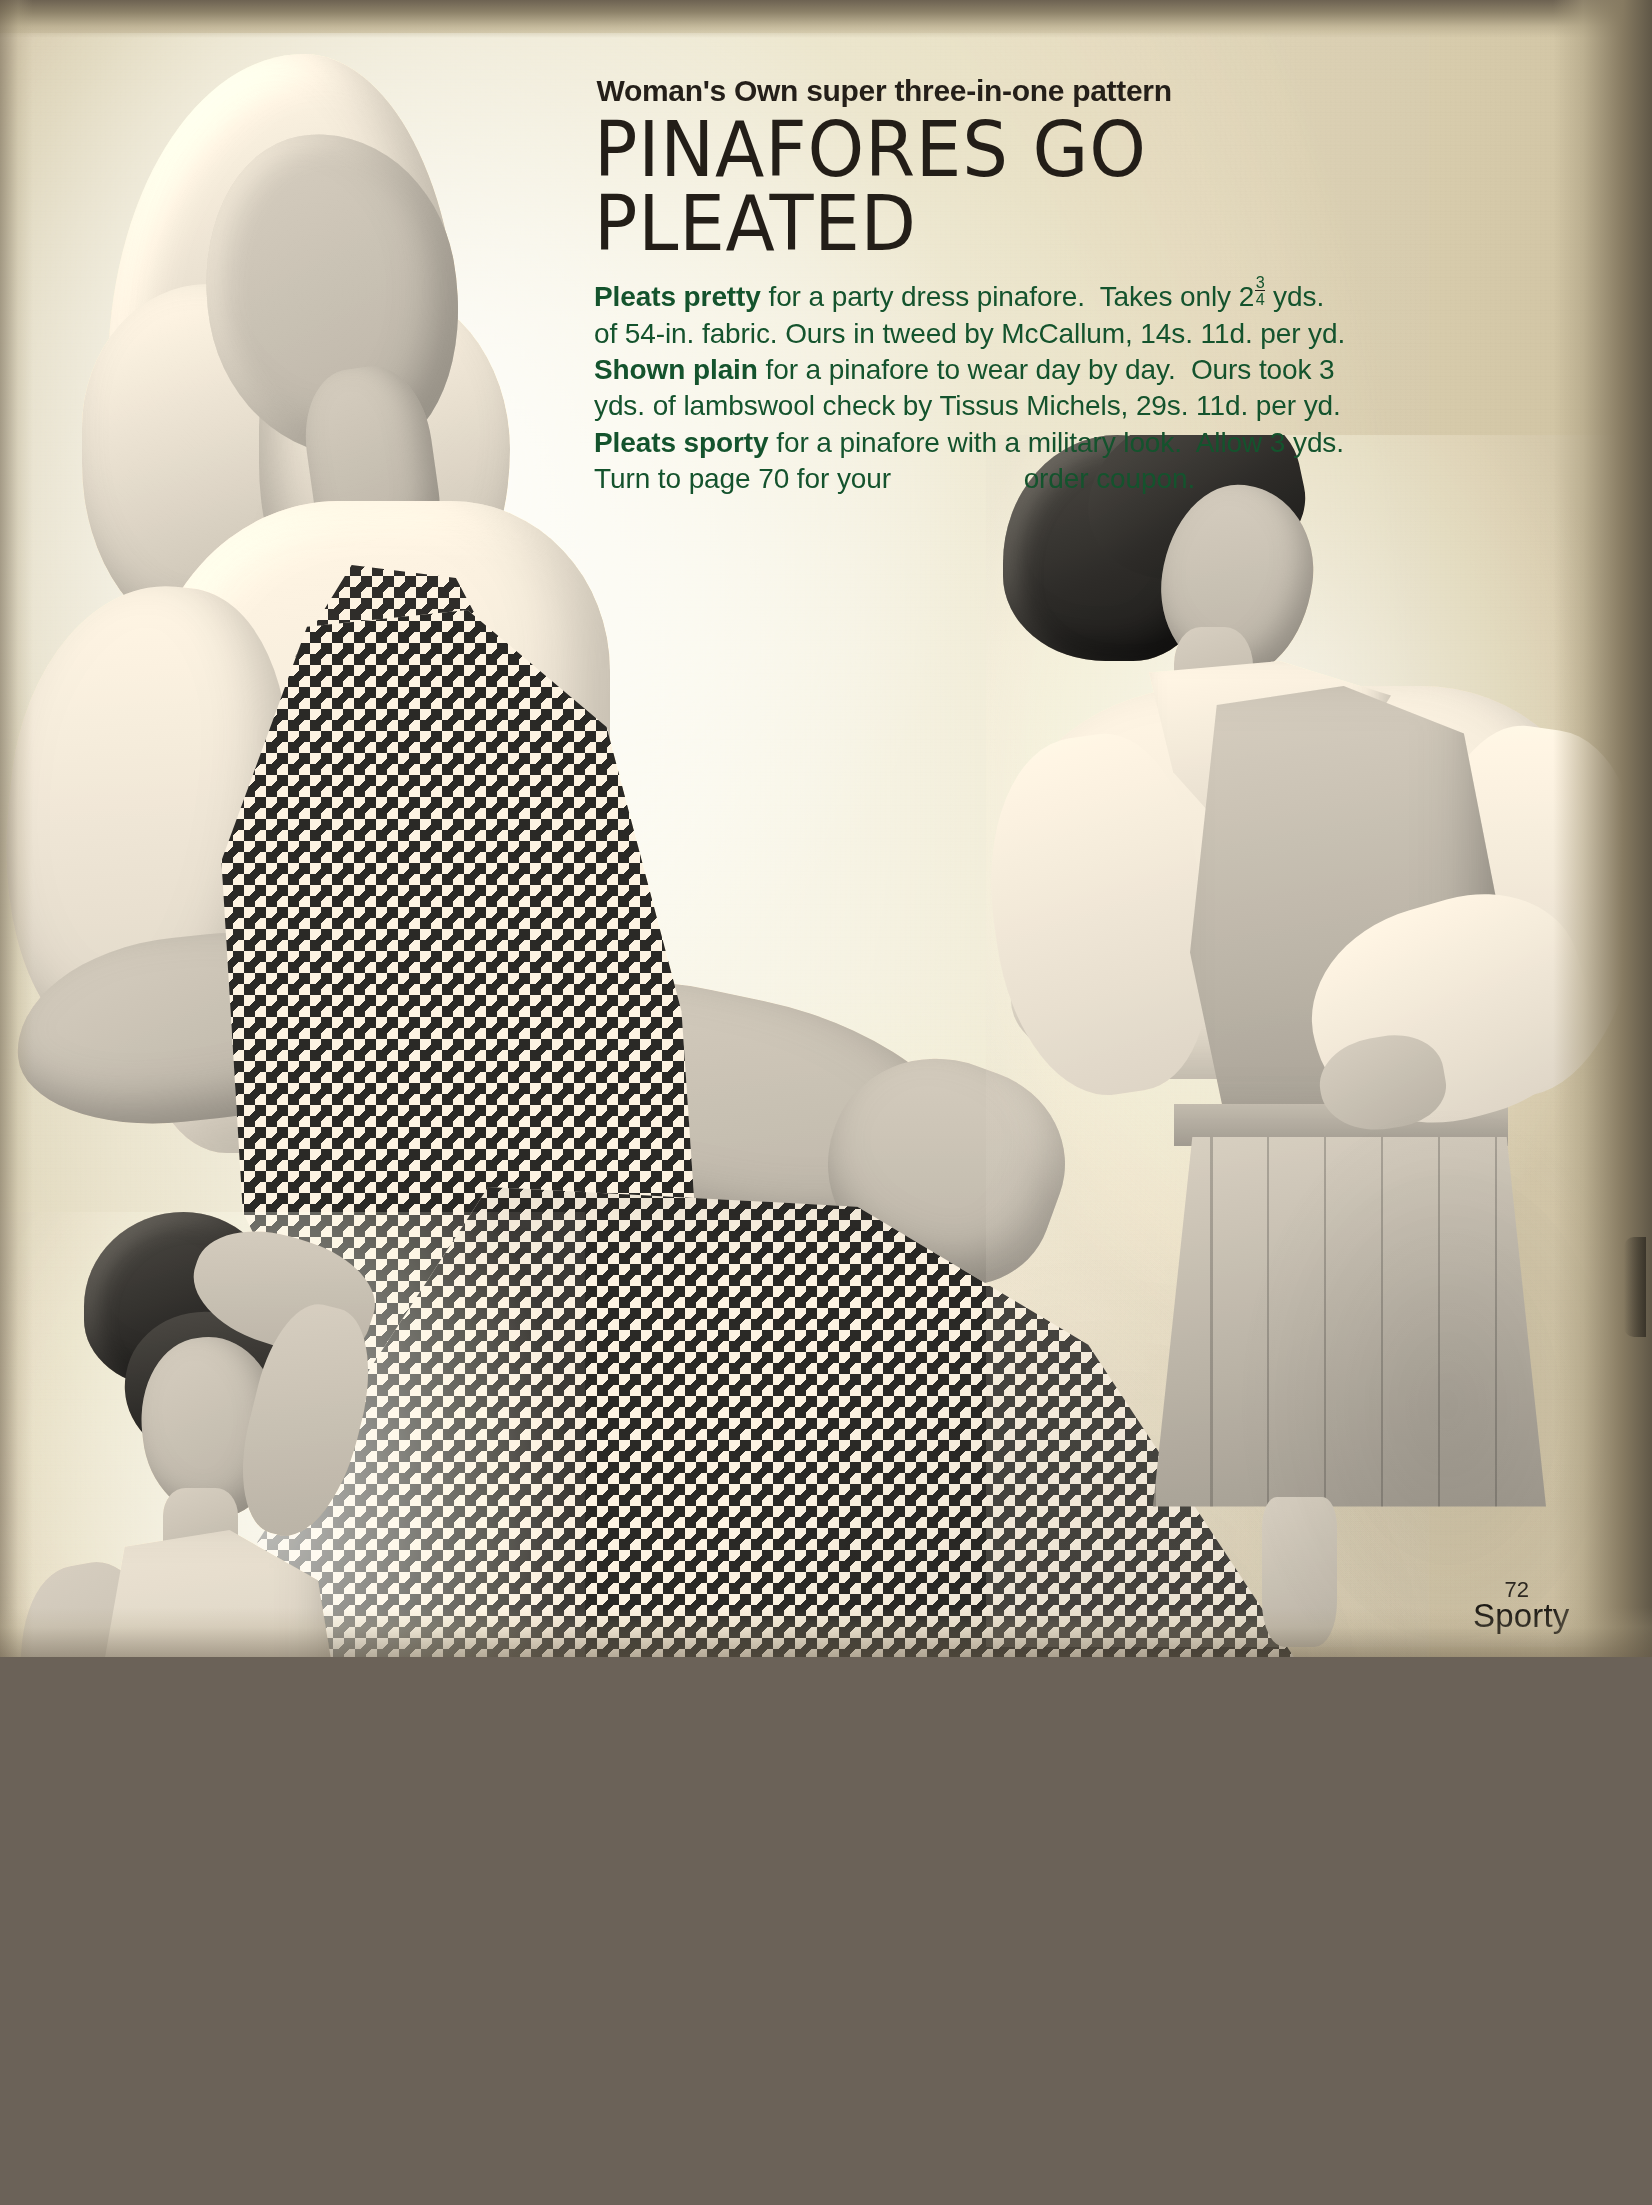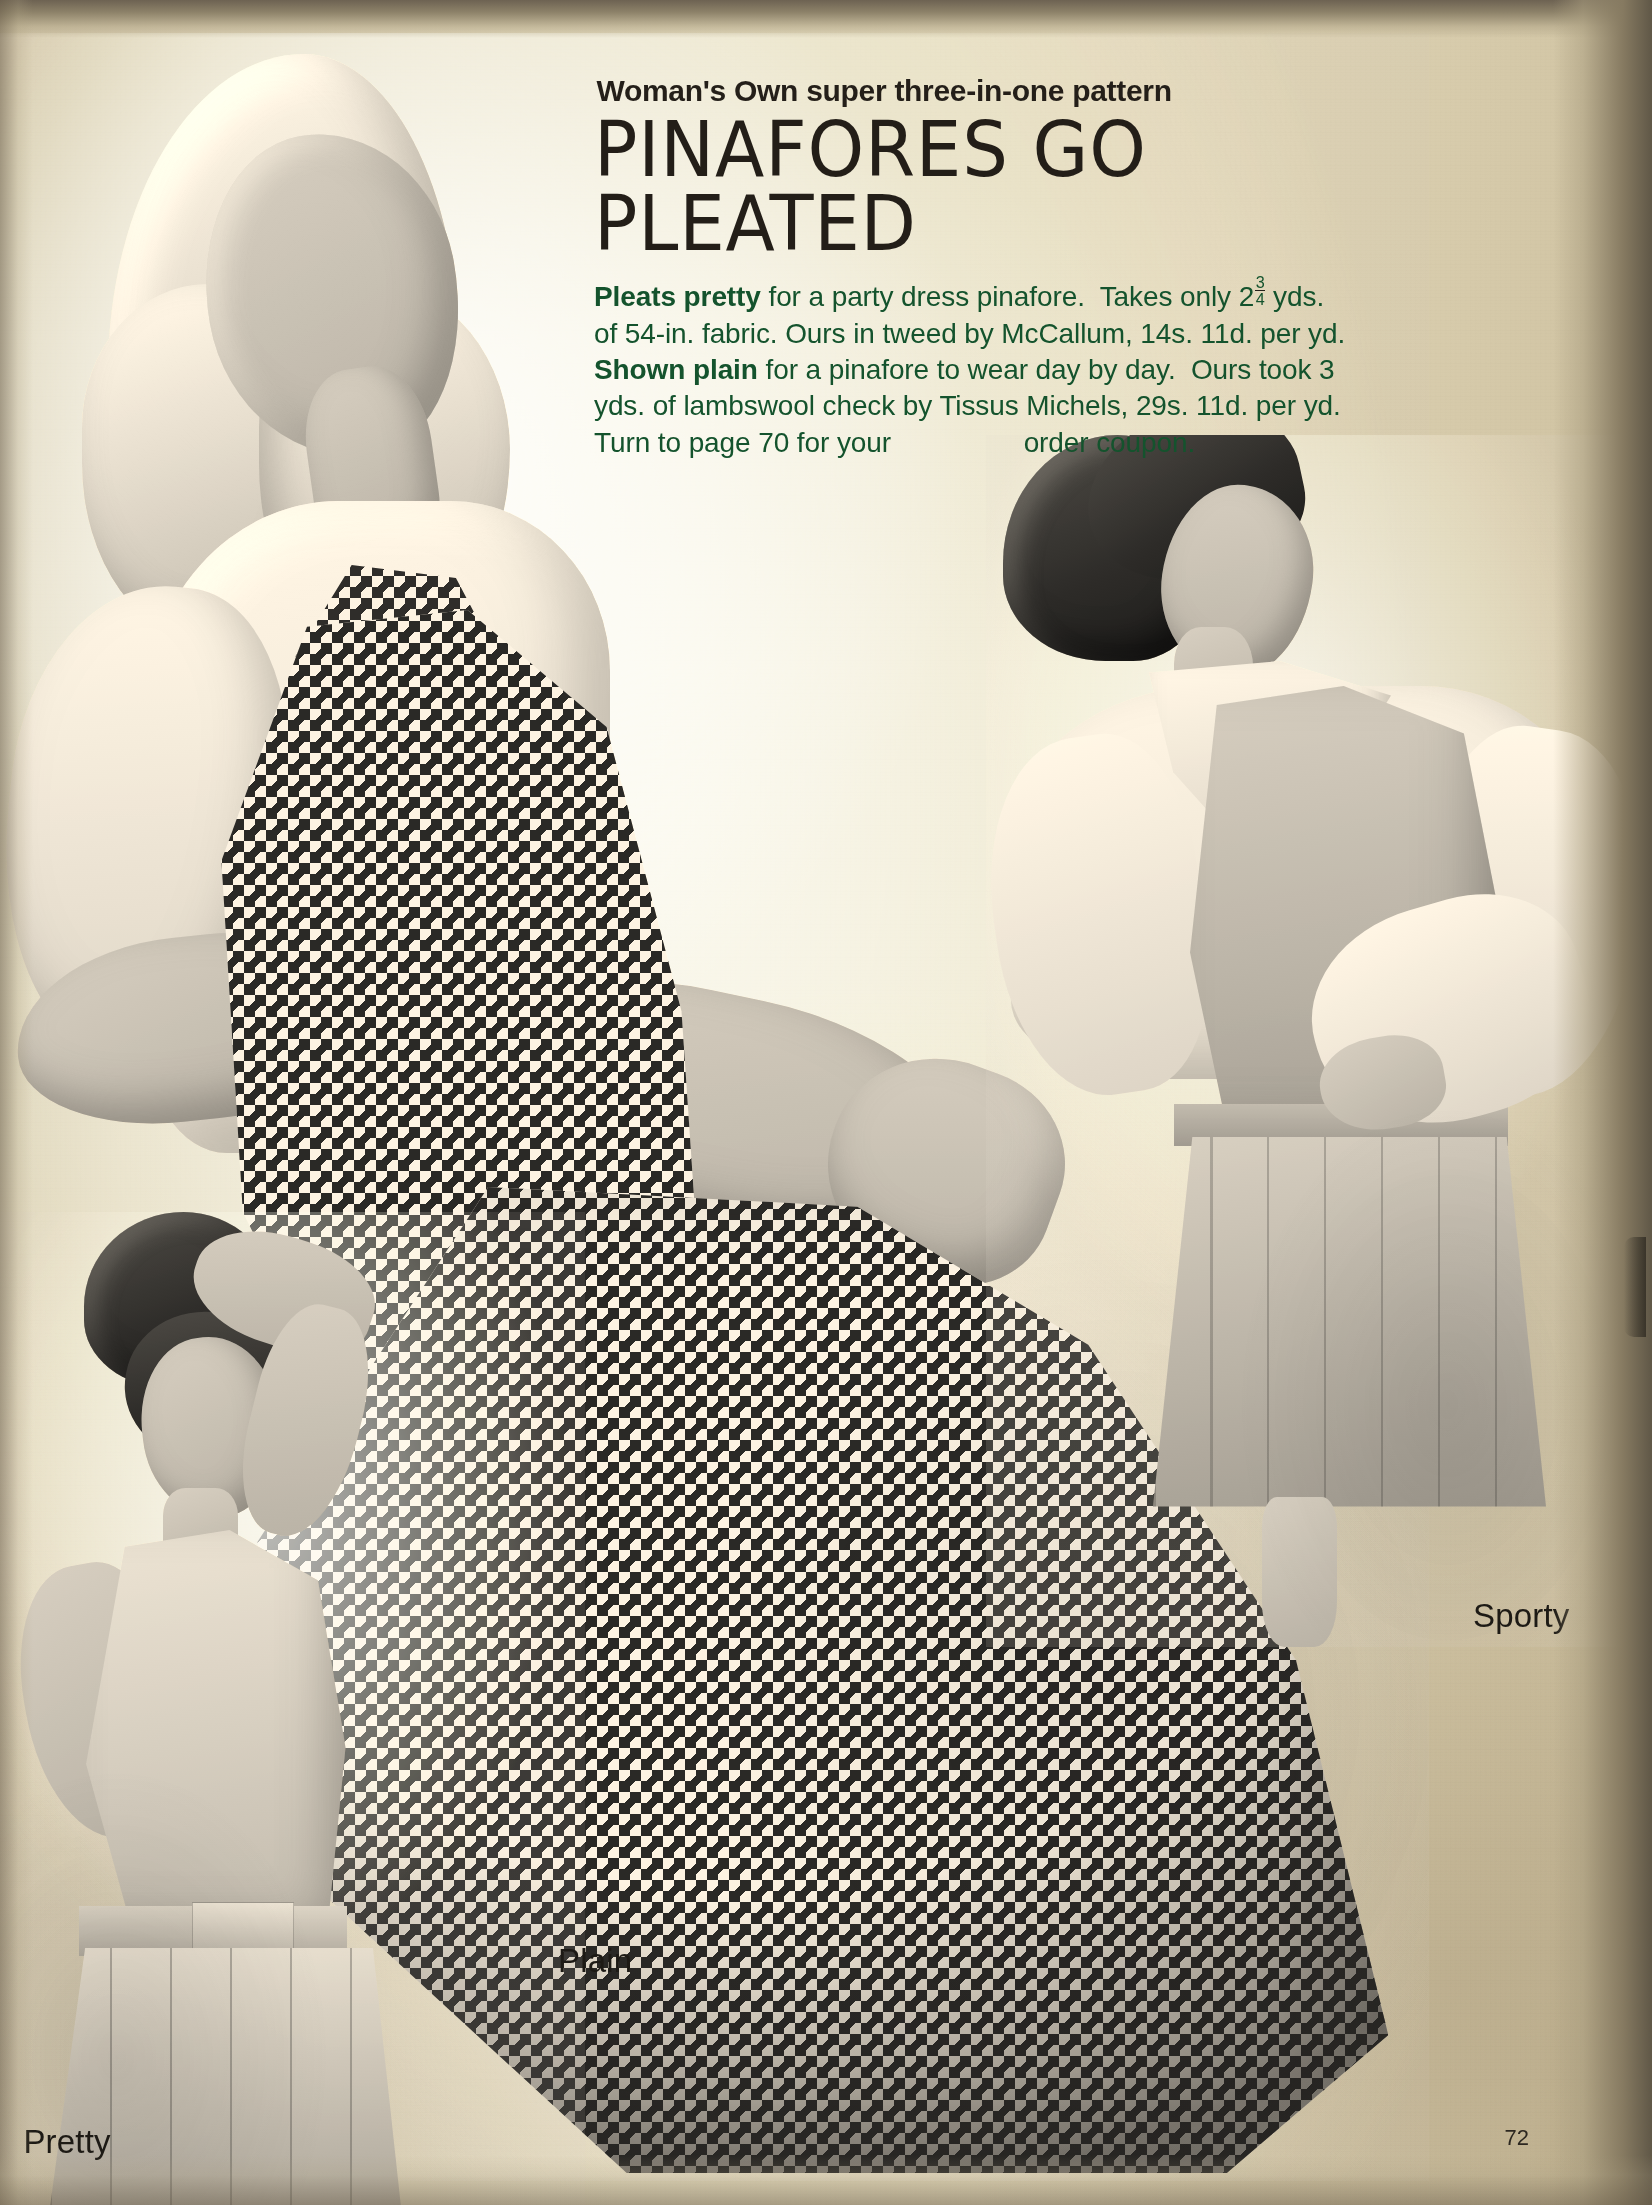--- a/index.html
+++ b/index.html
@@ -7,21 +7,21 @@
     padding: 0;
     background: #6b6258;
   }
   body {
     font-family: "Liberation Sans", sans-serif;
   }
 
   #page {
     position: relative;
     width: 1653px;
-    height: 2205px;
+    height: 1657px;
     overflow: hidden;
     background: #d8cfb8;
   }
 
   
   .paper {
     position: absolute;
     left: 0; top: 0;
     width: 1653px;
     height: 2205px;
@@ -357,20 +357,21 @@
   </div>
 
   <div class="textblock">
     <div class="kicker">Woman's Own super three-in-one pattern</div>
     <div class="headline">PINAFORES GO PLEATED</div>
     <div class="body">
       <p><b>Pleats pretty</b> for a party dress pinafore.&nbsp; Takes only 2<span class="frac"><span class="num">3</span><span class="den">4</span></span> yds.</p>
       <p>of 54-in. fabric.  Ours in tweed by McCallum, 14s. 11d. per yd.</p>
       <p><b>Shown plain</b> for a pinafore to wear day by day.&nbsp; Ours took 3</p>
       <p>yds. of lambswool check by Tissus Michels, 29s. 11d. per yd.</p>
+      <p><b>Pleats sporty</b> for a pinafore with a military look.&nbsp; Allow 3 yds.</p>
       <p>Turn to page 70 for your <span class="spread gap-l">order coupon.</span></p>
     </div>
   </div>
 
   <div class="caption" id="caption-sporty">Sporty</div>
   <div class="caption" id="caption-plain">Plain</div>
   <div class="caption" id="caption-pretty">Pretty</div>
 
   <div class="folio">72</div>
 

